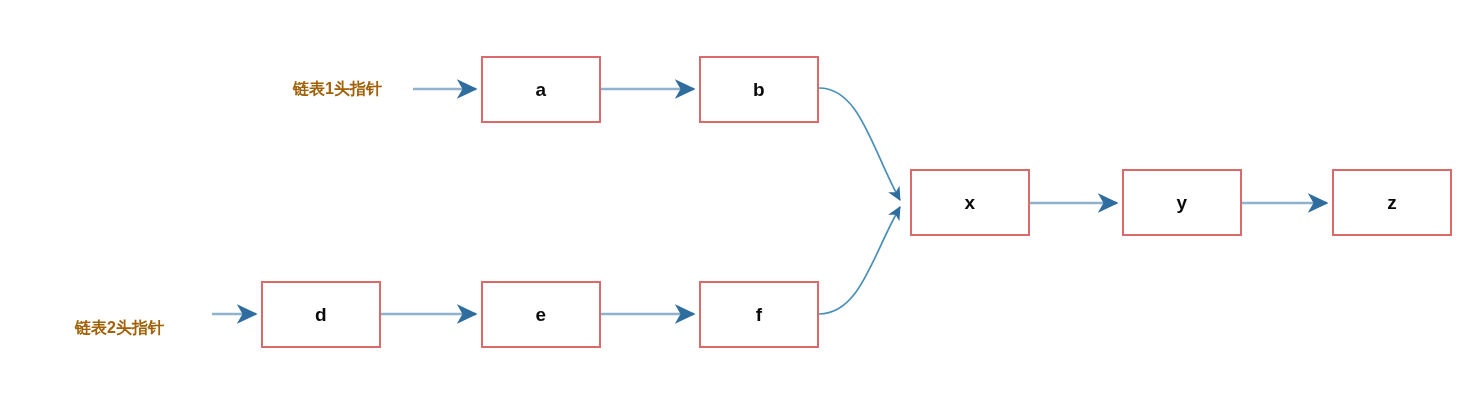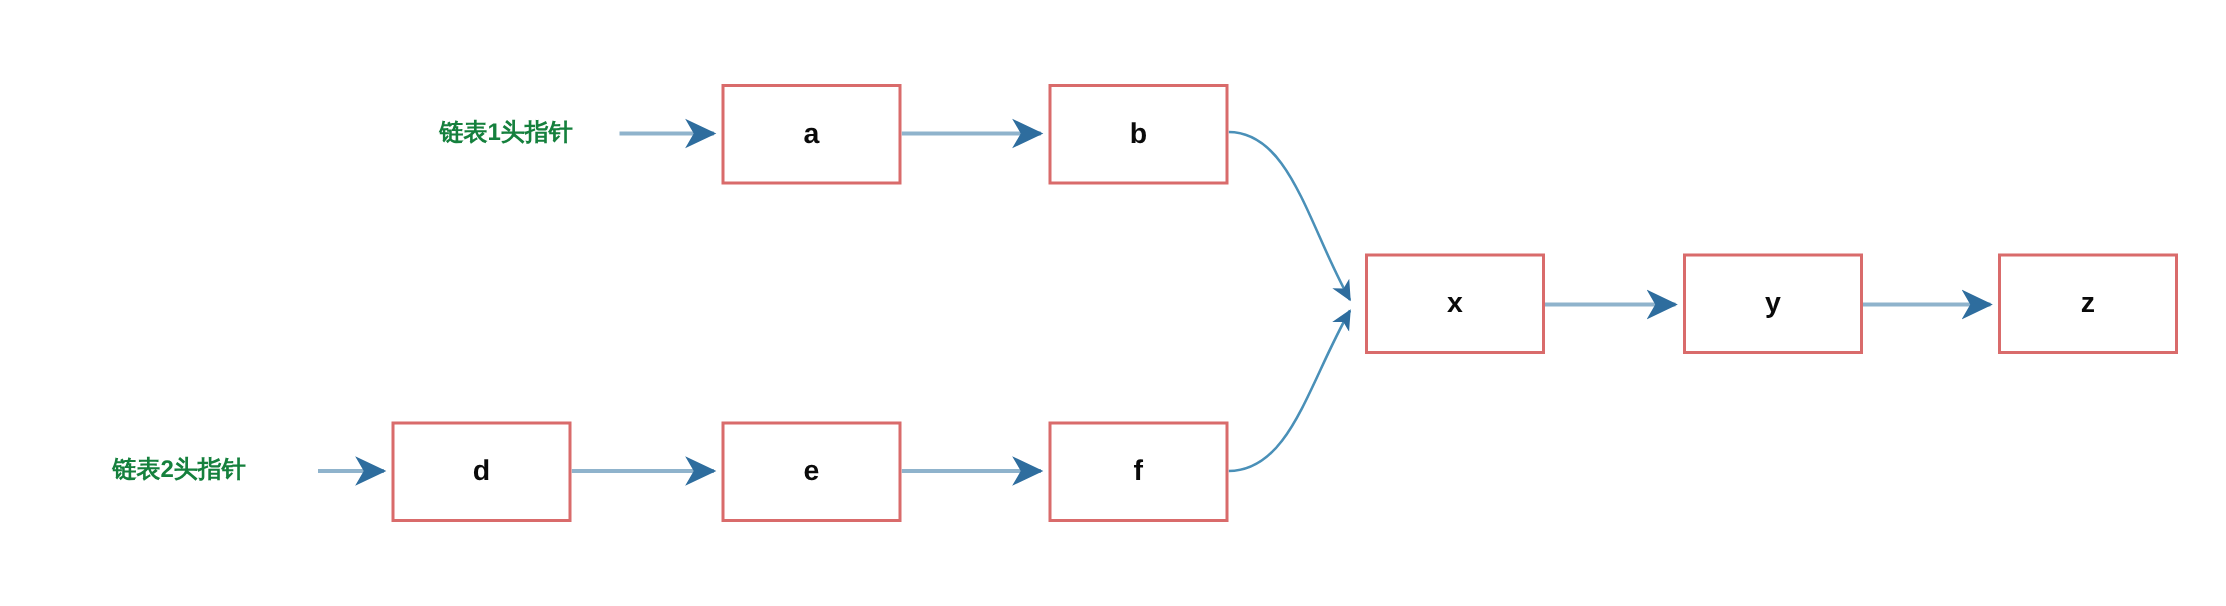--- a/index.html
+++ b/index.html
@@ -39,21 +39,21 @@
     font-size: 19px;
     font-weight: bold;
     color: #0a0a0a;
     letter-spacing: 0.2px;
   }
   .ptr-label {
     position: absolute;
     font-family: "Liberation Sans", sans-serif;
     font-size: 16px;
     font-weight: bold;
-    color: #15803d;
+    color: #a16207;
     white-space: nowrap;
     line-height: 1;
   }
 </style>
 </head>
 <body>
 
 <div id="canvas">
 
   <svg id="edges" viewBox="0 0 1484 404" width="1484" height="404" xmlns="http://www.w3.org/2000/svg">
@@ -80,21 +80,21 @@
 
     <path d="M 819 314 C 860 314, 872 256, 900 207" fill="none" stroke="#4a90b8" stroke-width="1.7" marker-end="url(#arrowhead-merge)"></path>
 
     <line x1="1030" y1="203" x2="1117" y2="203" stroke="#8fb3cc" stroke-width="2.6" marker-end="url(#arrowhead)"></line>
 
     <line x1="1242" y1="203" x2="1327" y2="203" stroke="#8fb3cc" stroke-width="2.6" marker-end="url(#arrowhead)"></line>
   </svg>
 
   <div class="ptr-label" style="left:293px; top:81px;">链表1头指针</div>
 
-  <div class="ptr-label" style="left:75px; top:306px;">链表2头指针</div>
+  <div class="ptr-label" style="left:75px; top:320px;">链表2头指针</div>
 
   <div class="node" style="left:481px; top:56px;">a</div>
   <div class="node" style="left:699px; top:56px;">b</div>
   <div class="node" style="left:261px; top:281px;">d</div>
   <div class="node" style="left:481px; top:281px;">e</div>
   <div class="node" style="left:699px; top:281px;">f</div>
   <div class="node" style="left:910px; top:169px;">x</div>
   <div class="node" style="left:1122px; top:169px;">y</div>
   <div class="node" style="left:1332px; top:169px;">z</div>
 

